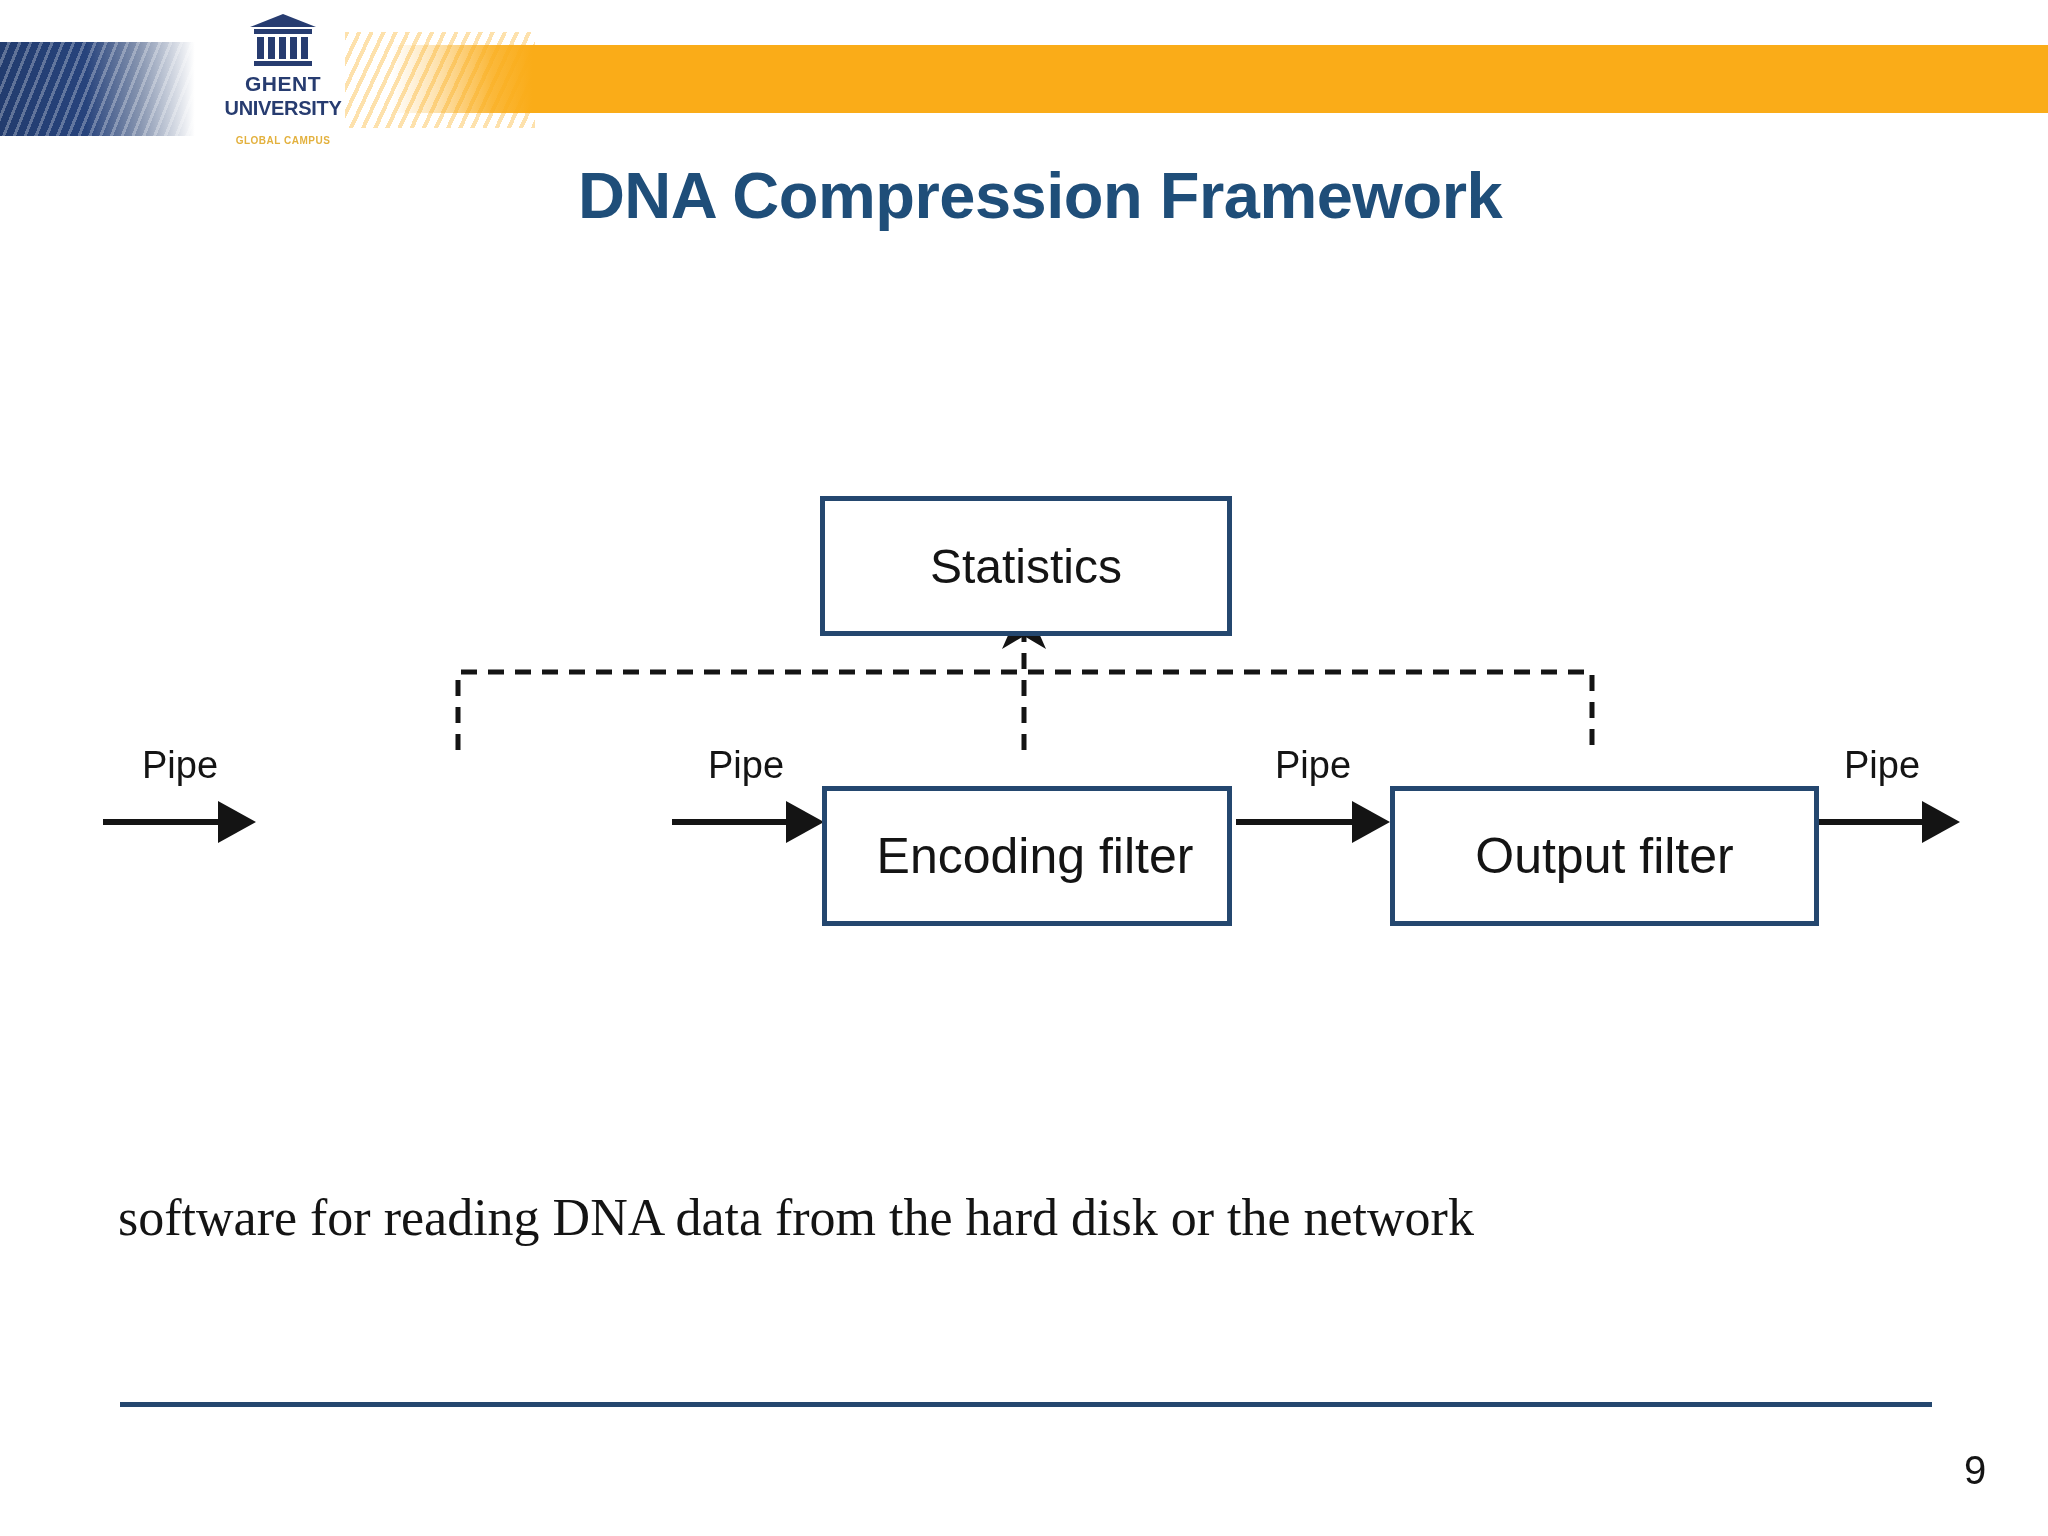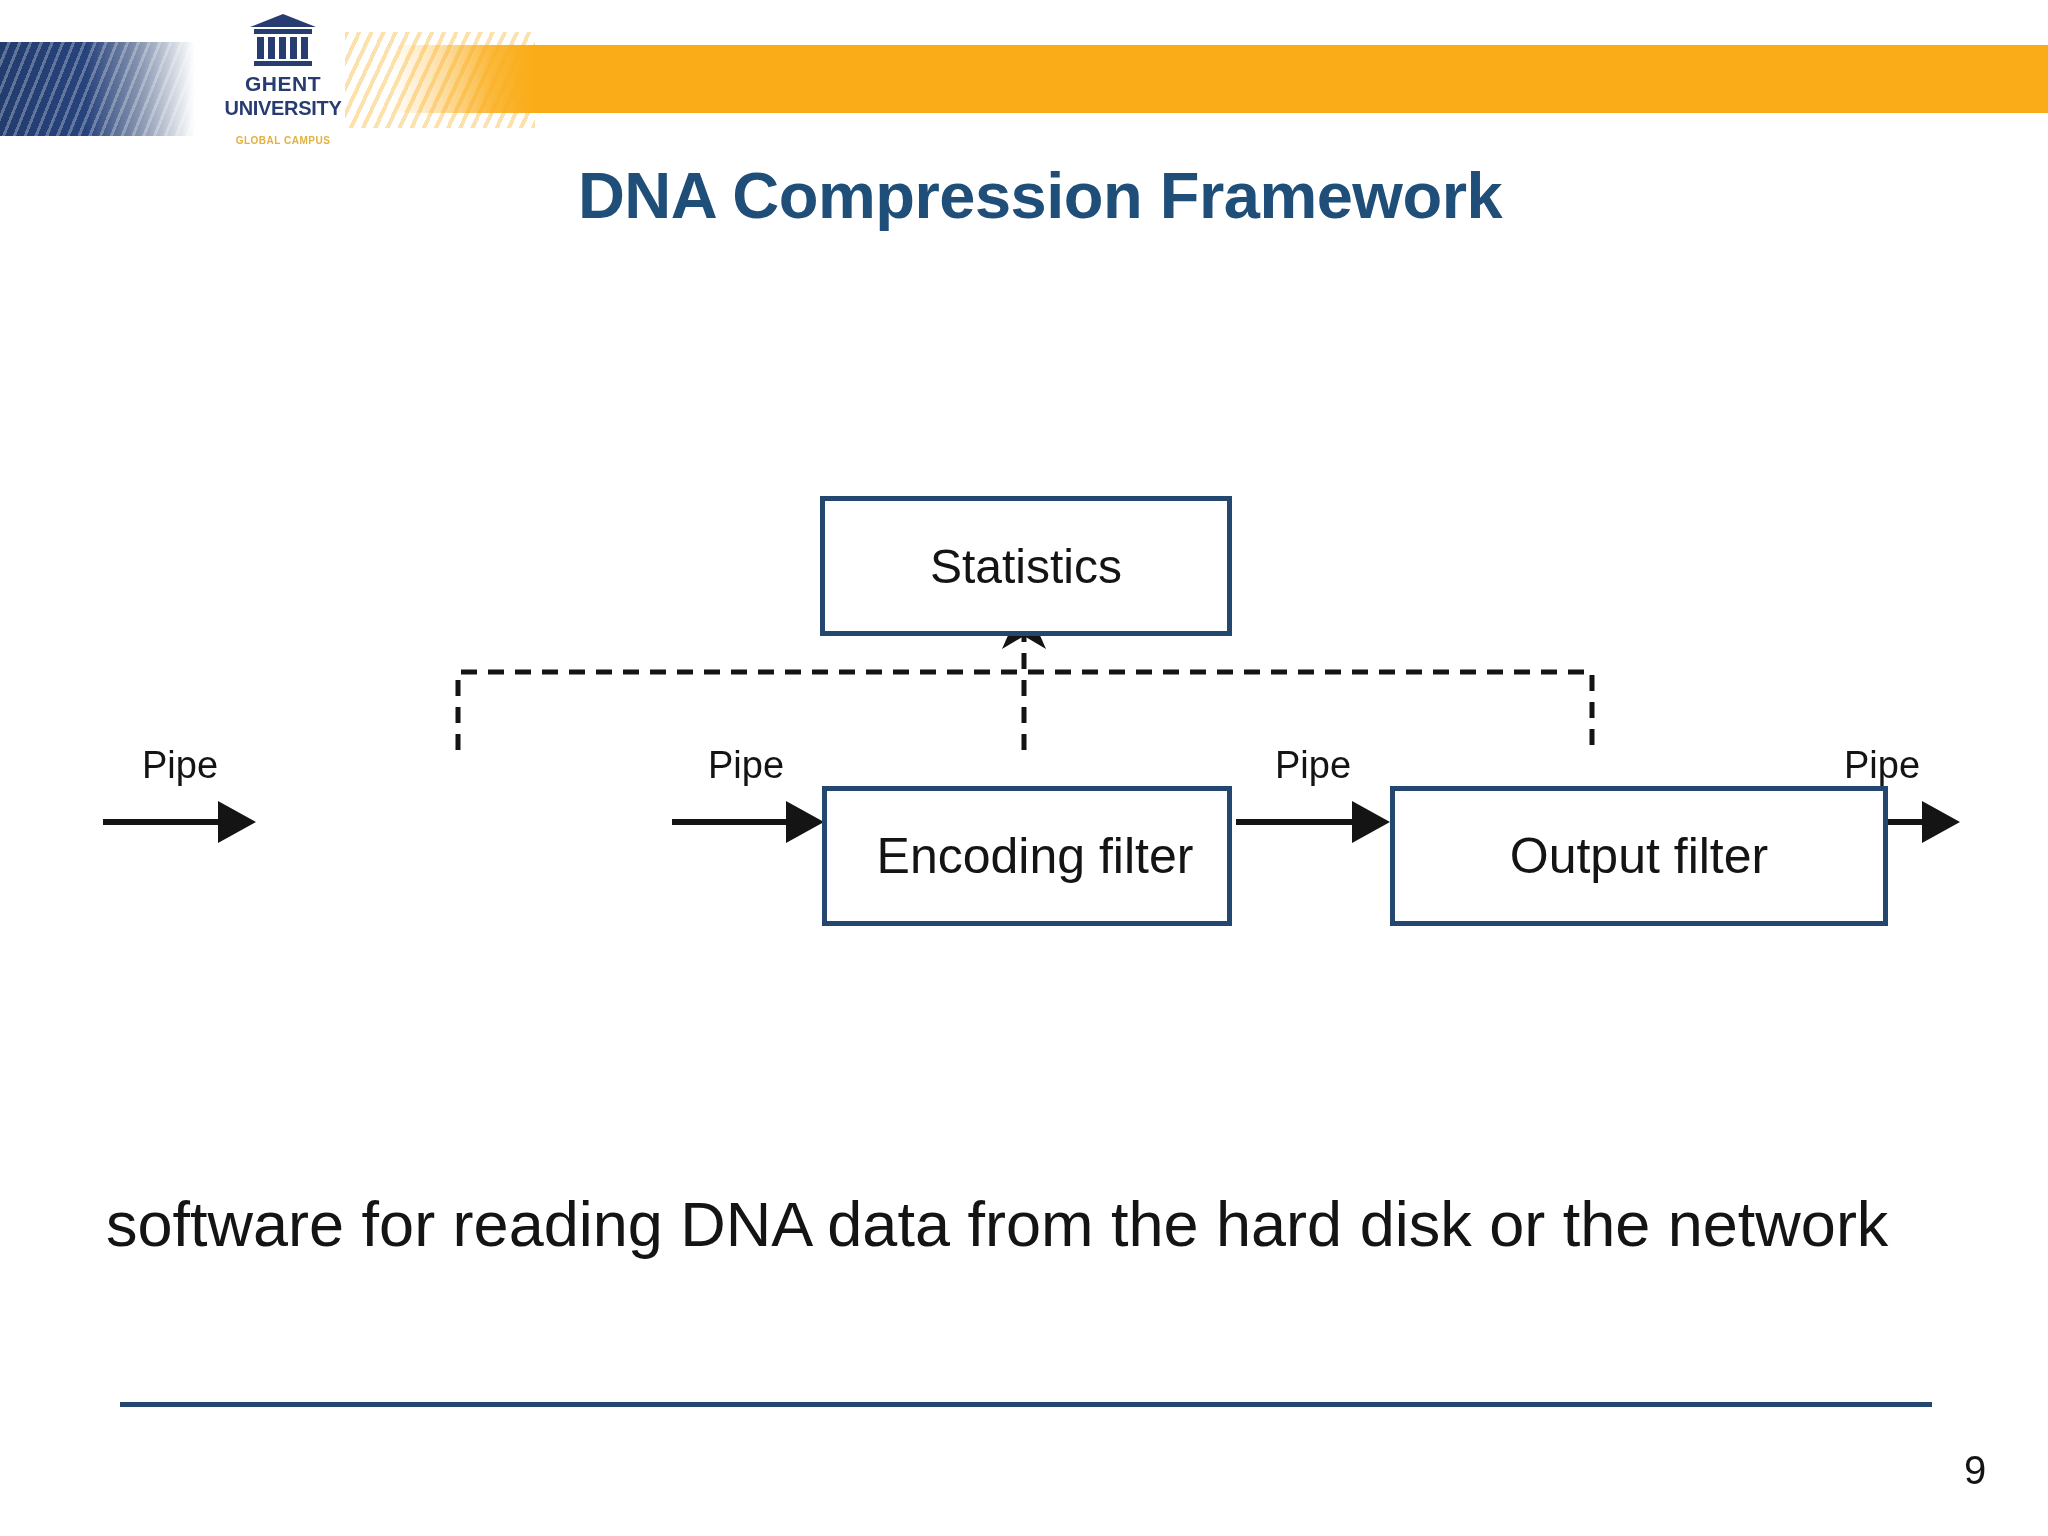--- a/index.html
+++ b/index.html
@@ -49,34 +49,34 @@
   
   .connectors{position:absolute;left:0;top:0;width:2048px;height:1536px;}
   .dbox{
     position:absolute;border:5px solid #24476F;background:#ffffff;
     display:flex;align-items:center;justify-content:center;
     font-size:50px;color:#141414;box-sizing:border-box;margin-top:36px;
   }
   .dbox.statistics{left:820px;top:460px;width:412px;height:140px;font-size:48px;}
   .dbox.input{left:255px;top:750px;width:415px;height:140px;background:#FBB322;color:#ffffff;}
   .dbox.encoding{left:822px;top:750px;width:410px;height:140px;padding-left:16px;}
-  .dbox.output{left:1390px;top:750px;width:498px;height:140px;}
+  .dbox.output{left:1390px;top:750px;width:429px;height:140px;}
   .pipe-label{
     position:absolute;top:744px;width:170px;text-align:center;
     font-size:38px;color:#141414;
   }
   .pipe-label.p1{left:95px;}
   .pipe-label.p2{left:661px;}
   .pipe-label.p3{left:1228px;}
   .pipe-label.p4{left:1797px;}
 
   
   .caption{
-    position:absolute;left:106px;top:1188px;width:1860px;
-    font-size:63px;color:#141414;
+    position:absolute;left:118px;top:1188px;width:1860px;
+    font-size:52px;color:#141414;font-family:Liberation Serif, serif;
   }
   .rule{
     position:absolute;left:120px;top:1402px;width:1812px;height:5px;background:#24476F;
   }
   .page-number{
     position:absolute;left:1945px;top:1448px;width:60px;text-align:center;
     font-size:40px;color:#141414;
   }
 </style>
 </head>

